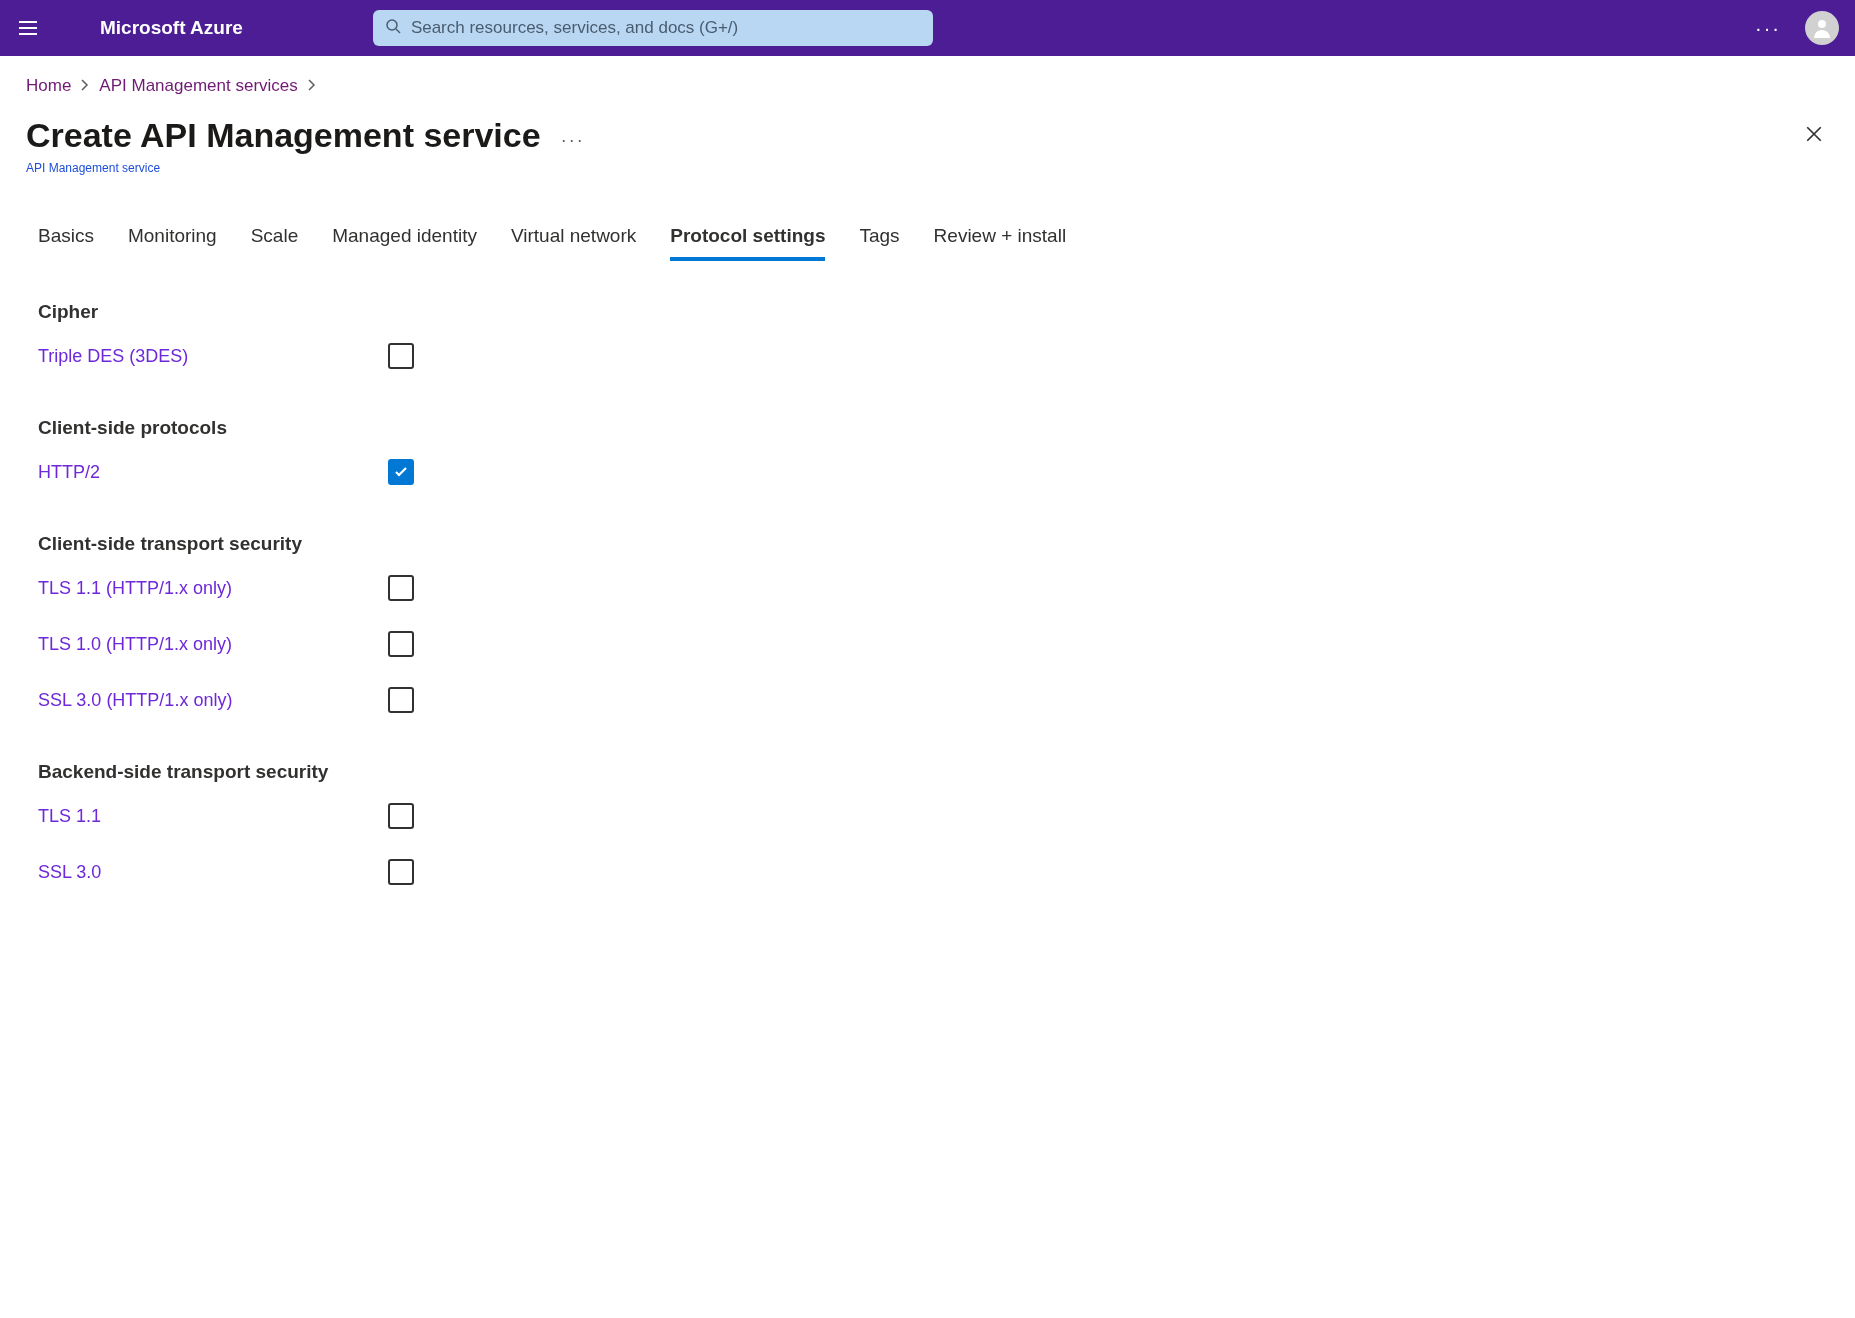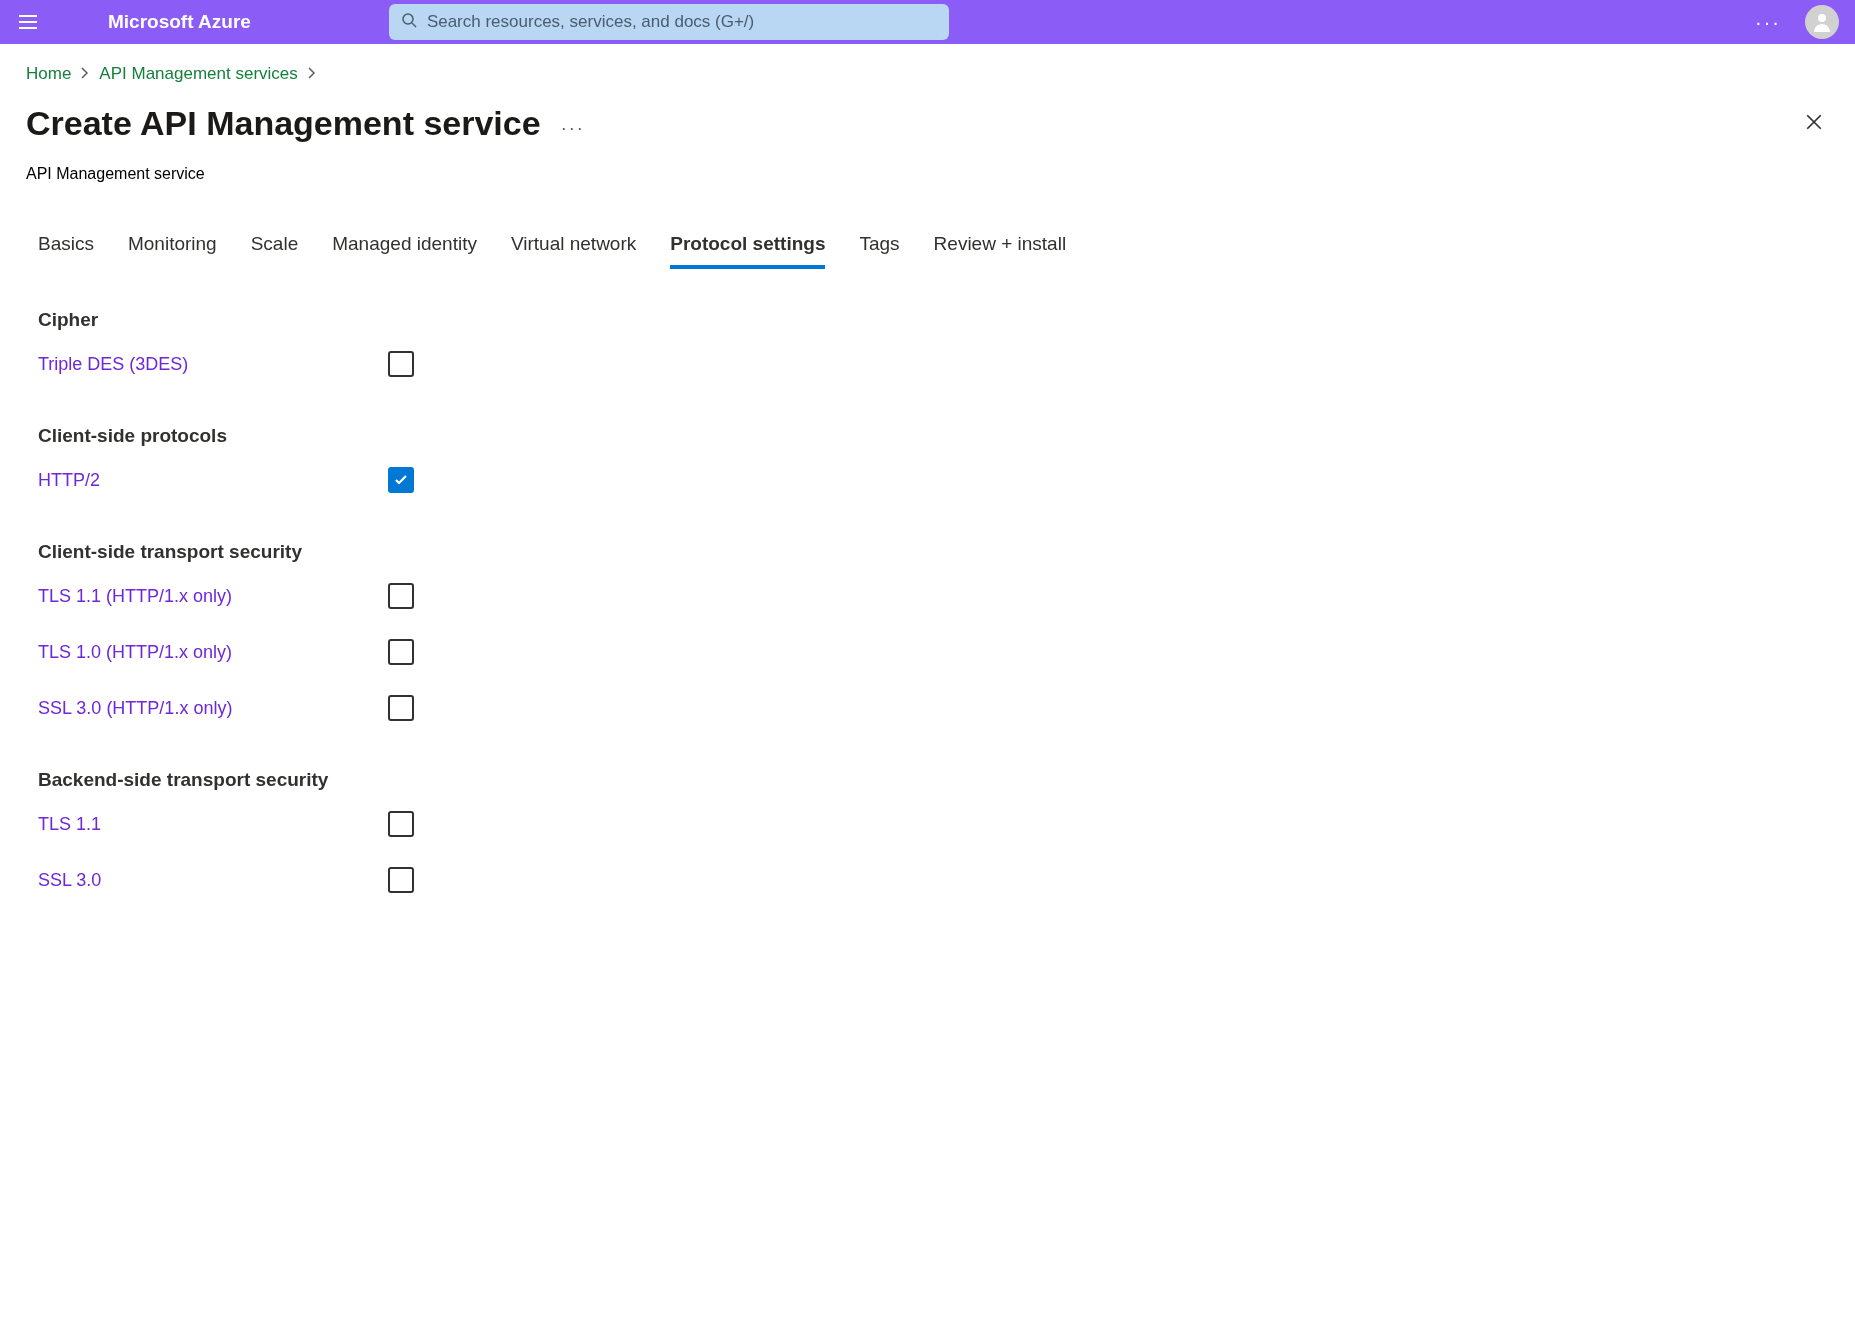--- a/index.html
+++ b/index.html
@@ -2,26 +2,26 @@
 <html><head>
   <meta charset="utf-8">
   <style>
     * { box-sizing: border-box; margin: 0; padding: 0; }
     body {
       font-family: "Segoe UI", -apple-system, sans-serif;
       background: #ffffff;
       color: #323130;
     }
     .topbar {
-      background: #8b5cf6;
-      height: 44px;
+      background: #4c1d95;
+      height: 56px;
       display: flex;
       align-items: center;
       padding: 0 16px;
-      gap: 28px;
+      gap: 20px;
     }
     .hamburger {
       width: 24px; height: 24px; cursor: pointer;
     }
     .brand {
       color: #ffffff;
       font-weight: 600;
       font-size: 19px;
       margin-left: 40px;
       margin-right: 110px;
@@ -46,27 +46,27 @@
     }
     .searchbox input::placeholder { color: #4a5d70; }
     .topbar-right { margin-left: auto; display:flex; align-items:center; gap:24px;}
     .dots { color:#fff; font-size:20px; letter-spacing:2px; cursor:pointer;}
     .avatar {
       width:34px; height:34px; border-radius:50%;
       background:#d1d1d1; display:flex; align-items:center; justify-content:center;
     }
     .content { padding: 20px 26px; }
     .breadcrumb { font-size: 17px; display:flex; align-items:center; gap:10px; margin-bottom:20px;}
-    .breadcrumb a { color:#15803d; text-decoration:none; cursor:pointer;}
+    .breadcrumb a { color:#701a75; text-decoration:none; cursor:pointer;}
     .chev { color:#605e5c; }
     .header-row { display:flex; align-items:center; gap:20px; }
     .page-title { font-size:34px; font-weight:600; color:#1b1a19; }
     .hdr-dots { color:#605e5c; font-size:18px; letter-spacing:2px; cursor:pointer; margin-top:10px;}
     .close-btn { margin-left:auto; cursor:pointer; padding:6px;}
-    .subtitle { font-size:16px; color:#000000; margin-top:22px; }
+    .subtitle { font-size:12px; color:#1d4ed8; margin-top:6px; }
     .tabs { display:flex; gap:34px; margin-top:50px; border-bottom:none; }
     .tab { font-size:19px; color:#323130; padding-bottom:10px; cursor:pointer; }
     .tab.active { font-weight:600; border-bottom:4px solid #0078d4;text-align:right; }
     .section { margin-top:40px; }
     .section-title { font-size:19px; font-weight:600; margin-bottom:12px; }
     .row { display:flex; align-items:center; min-height:42px; margin-bottom:14px; }
     .row-label { width:350px; font-size:18px; color:#6d28d9; }
     .checkbox {
       width:26px; height:26px; border:2px solid #323130; border-radius:3px;
       display:flex; align-items:center; justify-content:center; cursor:pointer;

